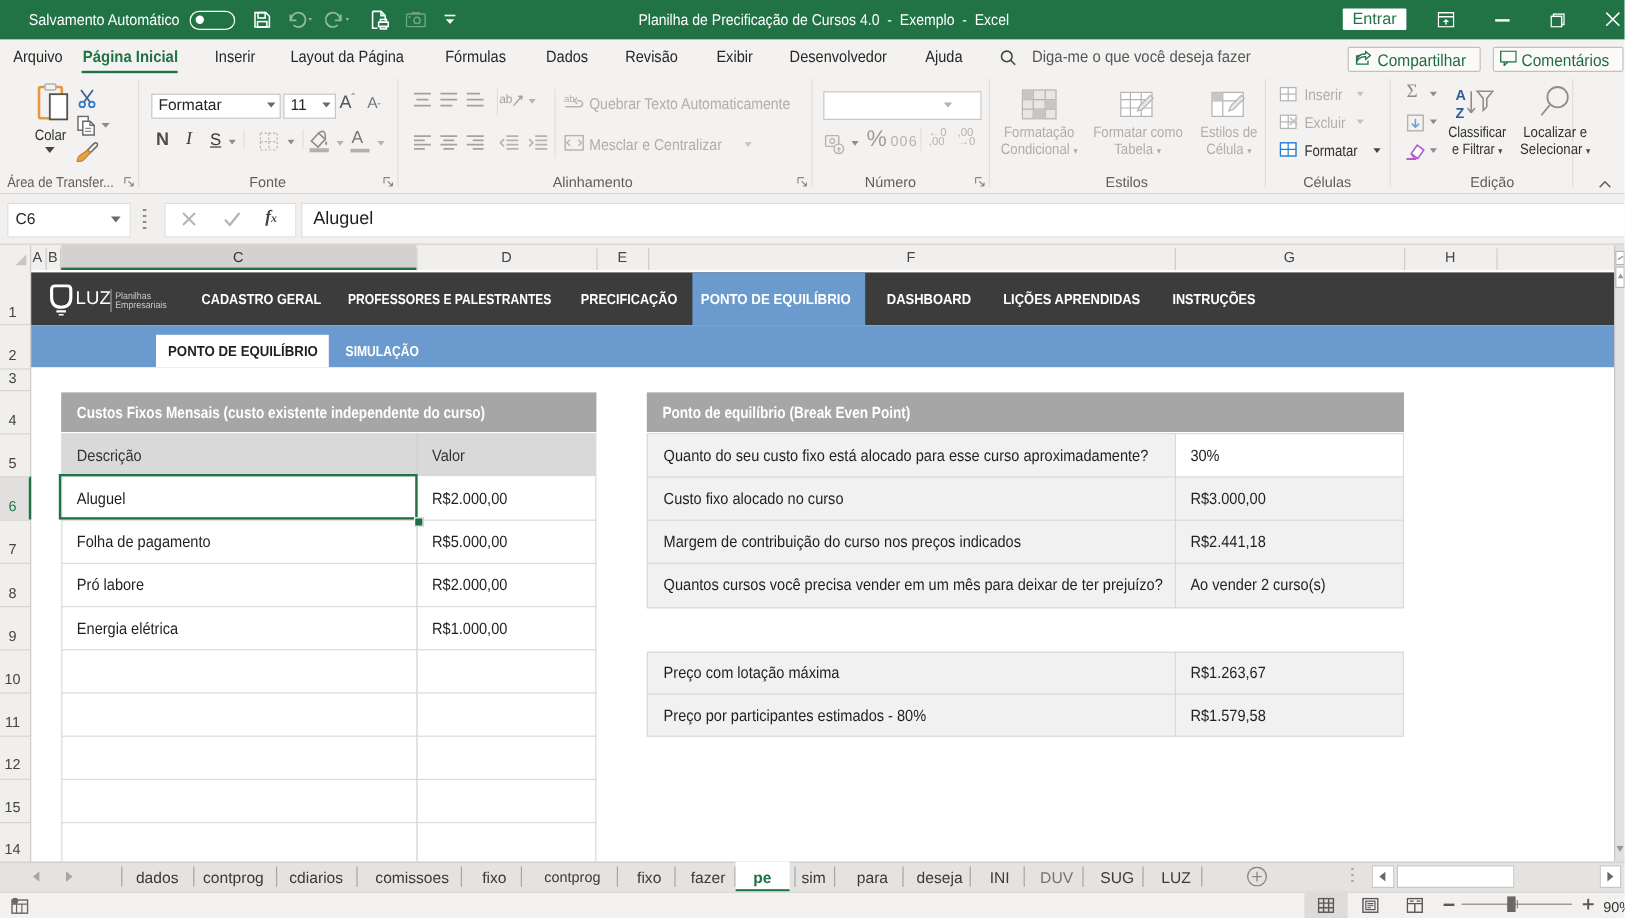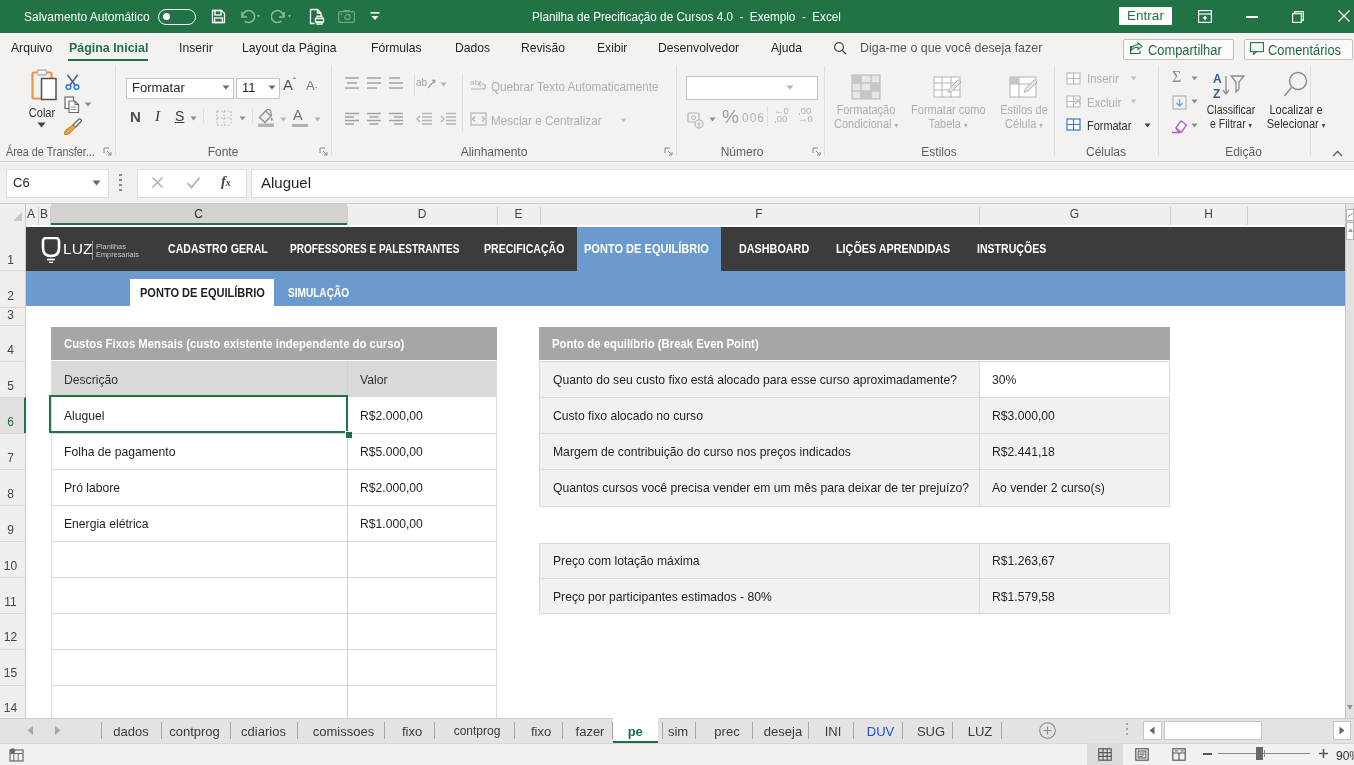--- a/index.html
+++ b/index.html
@@ -575,24 +575,24 @@
 <div id="sheettabs">
         <div class="abs nosel" style="left:91px;top:724px;width:80px;text-align:center;font-size:13px;color:#3b3a39;">dados</div>
         <div class="abs nosel" style="left:154.5px;top:724px;width:80px;text-align:center;font-size:13px;color:#3b3a39;">contprog</div>
         <div class="abs nosel" style="left:223.5px;top:724px;width:80px;text-align:center;font-size:13px;color:#3b3a39;">cdiarios</div>
         <div class="abs nosel" style="left:303.5px;top:724px;width:80px;text-align:center;font-size:13px;color:#3b3a39;">comissoes</div>
         <div class="abs nosel" style="left:372px;top:724px;width:80px;text-align:center;font-size:13px;color:#3b3a39;">fixo</div>
         <div class="abs nosel" style="left:437px;top:724px;width:80px;text-align:center;font-size:12px;color:#3b3a39;">contprog</div>
         <div class="abs nosel" style="left:501px;top:724px;width:80px;text-align:center;font-size:13px;color:#3b3a39;">fixo</div>
         <div class="abs nosel" style="left:550px;top:724px;width:80px;text-align:center;font-size:13px;color:#3b3a39;">fazer</div>
         <div class="abs nosel" style="left:638px;top:724px;width:80px;text-align:center;font-size:13px;color:#3b3a39;">sim</div>
-        <div class="abs nosel" style="left:687px;top:724px;width:80px;text-align:center;font-size:13px;color:#3b3a39;">prec</div>
+        <div class="abs nosel" style="left:687px;top:724px;width:80px;text-align:center;font-size:13px;color:#3b3a39;">para</div>
         <div class="abs nosel" style="left:743px;top:724px;width:80px;text-align:center;font-size:13px;color:#3b3a39;">deseja</div>
         <div class="abs nosel" style="left:793px;top:724px;width:80px;text-align:center;font-size:13px;color:#3b3a39;">INI</div>
-        <div class="abs nosel" style="left:840.5px;top:724px;width:80px;text-align:center;font-size:13px;color:#1d4ed8;">DUV</div>
+        <div class="abs nosel" style="left:840.5px;top:724px;width:80px;text-align:center;font-size:13px;color:#737373;">DUV</div>
         <div class="abs nosel" style="left:891px;top:724px;width:80px;text-align:center;font-size:13px;color:#3b3a39;">SUG</div>
         <div class="abs nosel" style="left:940px;top:724px;width:80px;text-align:center;font-size:13px;color:#3b3a39;">LUZ</div>
         <div class="abs" style="left:100.5px;top:722px;width:1px;height:17px;background:#a8a6a4;"></div>
         <div class="abs" style="left:161px;top:722px;width:1px;height:17px;background:#a8a6a4;"></div>
         <div class="abs" style="left:230px;top:722px;width:1px;height:17px;background:#a8a6a4;"></div>
         <div class="abs" style="left:297px;top:722px;width:1px;height:17px;background:#a8a6a4;"></div>
         <div class="abs" style="left:384px;top:722px;width:1px;height:17px;background:#a8a6a4;"></div>
         <div class="abs" style="left:434px;top:722px;width:1px;height:17px;background:#a8a6a4;"></div>
         <div class="abs" style="left:514px;top:722px;width:1px;height:17px;background:#a8a6a4;"></div>
         <div class="abs" style="left:562px;top:722px;width:1px;height:17px;background:#a8a6a4;"></div>

